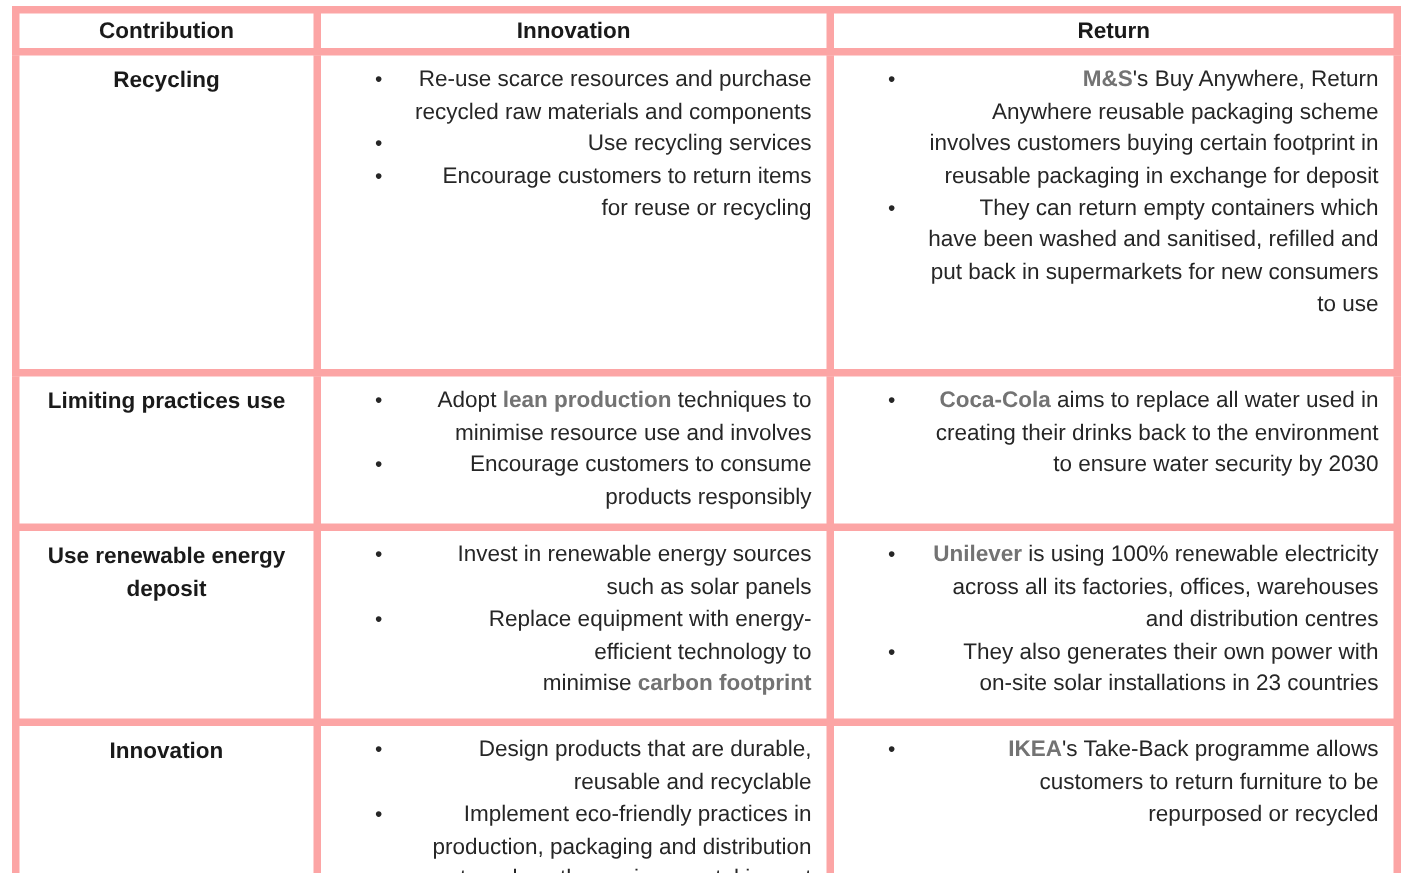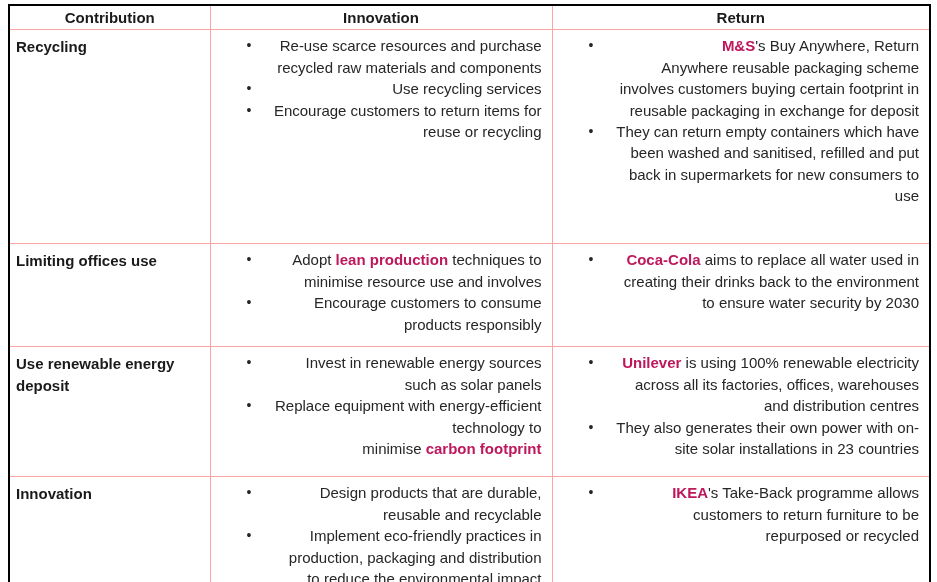--- a/index.html
+++ b/index.html
@@ -15,54 +15,54 @@
     border-collapse: collapse;
     table-layout: fixed;
     width: 921px;
     border: 2px solid #000000;
     font-size: 15px;
     line-height: 21.4px;
   }
   col.c1 { width: 201px; }
   col.c2 { width: 342px; }
   col.c3 { width: 378px; }
-  th, td { border: 1px solid #fca5a5; vertical-align: top; }
+  th, td { border: 5px solid #fca5a5; vertical-align: top; }
   th {
     height: 22px;
     font-size: 15px;
     font-weight: bold;
     color: #1a1a1a;
     text-align: center;
     padding: 1px 2px;
   }
   tr.r1 { height: 214px; }
   tr.r2 { height: 103px; }
   tr.r3 { height: 130px; }
   tr.r4 { height: 102px; }
   td.contrib {
-    text-align: left;
+    text-align: center;
     font-weight: bold;
     color: #1a1a1a;
     padding: 6px 6px 0 6px;
   }
   td.cell { padding: 5px 4px 2px 0; }
   .bullet { display: flex; align-items: flex-start; margin-left: 36px; }
   .marker {
     width: 26px;
     flex: 0 0 26px;
     font-size: 14px;
     line-height: 21.4px;
   }
   .btext {
     flex: 1 1 auto;
     white-space: pre-wrap;
     padding-right: 6px;
     text-align: right;
   }
-  .btext b { color: #be185d; }
+  .btext b { color: #737373; }
 </style>
 </head>
 <body>
 
 <div class="page">
   <table class="doc-table">
     <colgroup>
         <col class="c1">
         <col class="c2">
         <col class="c3">
@@ -99,21 +99,21 @@
 Anywhere reusable packaging scheme involves customers buying certain footprint in reusable packaging in exchange for deposit</span></span>
           </div>
           <div class="bullet">
             <span class="marker">•</span>
             <span class="btext"><span>They can return empty containers which have been washed and sanitised, refilled and put back in supermarkets for new consumers to use</span><b></b><span></span></span>
           </div>
         </td>
       </tr>
 
       <tr class="r2">
-        <td class="contrib">Limiting offices use</td>
+        <td class="contrib">Limiting practices use</td>
         <td class="cell">
           <div class="bullet">
             <span class="marker">•</span>
             <span class="btext"><span>Adopt </span><b>lean production</b><span> techniques to minimise resource use and involves</span></span>
           </div>
           <div class="bullet">
             <span class="marker">•</span>
             <span class="btext"><span>Encourage customers to consume products responsibly</span><b></b><span></span></span>
           </div>
         </td>

